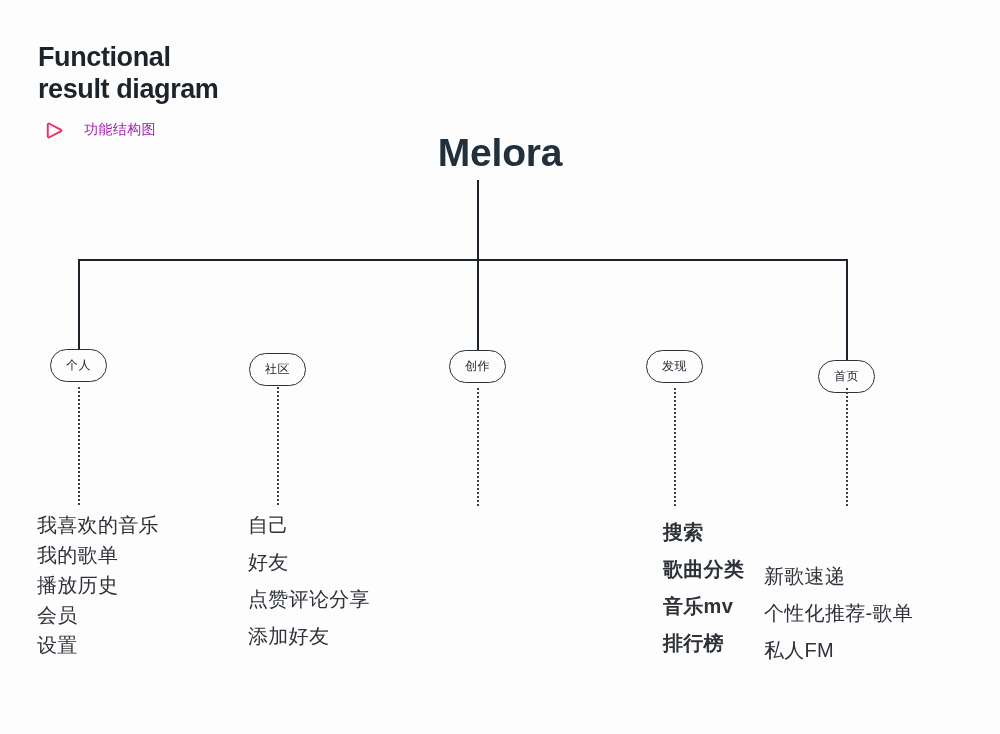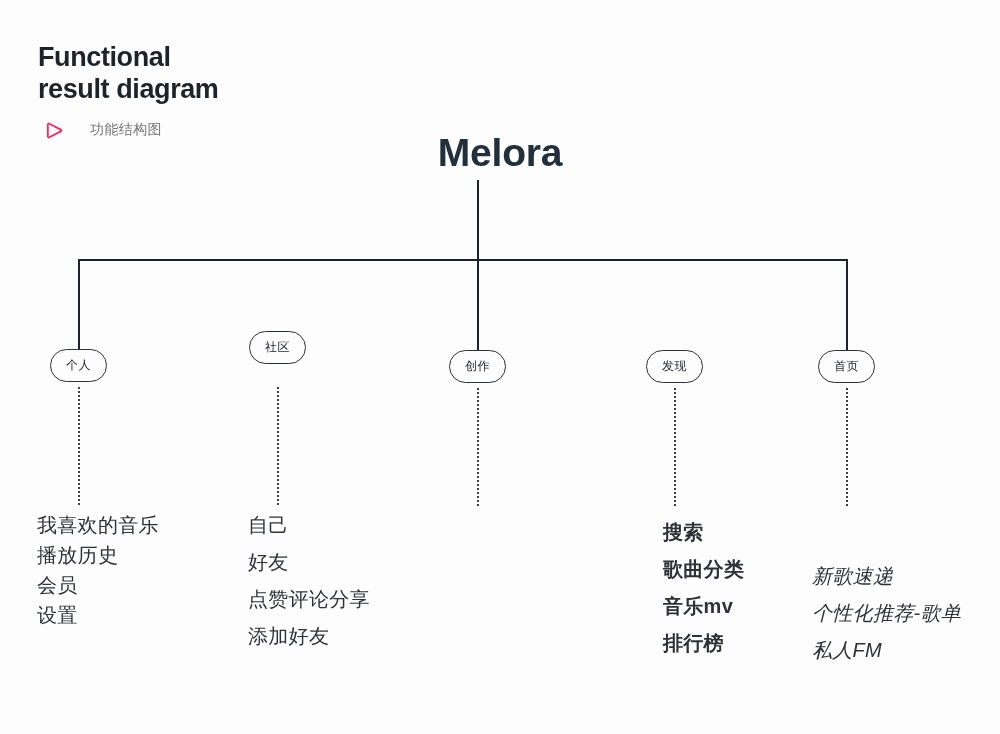--- a/index.html
+++ b/index.html
@@ -42,23 +42,23 @@
     margin-top: 14px;
     margin-left: 6px;
   }
   .play-icon {
     width: 21px;
     height: 21px;
     flex: 0 0 auto;
     display: block;
   }
   .subtitle-text {
-    margin-left: 25px;
+    margin-left: 19px;
     font-size: 14px;
-    color: #737373;
+    color: #a21caf;
     letter-spacing: 0.4px;
   }
 
   
   .root-title {
     position: absolute;
     top: 131px;
     left: 0;
     width: 1000px;
     text-align: center;
@@ -139,60 +139,61 @@
   <div class="line-v" style="left:477px; top:180px; height:180px;"></div>
 
   <div class="line-h" style="left:78px; top:259px; width:770px;"></div>
 
   <div class="line-v" style="left:78px; top:259px; height:101px;"></div>
   <div class="line-v" style="left:846px; top:259px; height:101px;"></div>
 
   <div class="node" style="left:50px; top:349px; width:57px;">
     <span>个人</span>
   </div>
-  <div class="node" style="left:249px; top:331px; width:57px;">
+  <div class="node" style="left:249px; top:353px; width:57px;">
     <span>社区</span>
   </div>
   <div class="node" style="left:449px; top:350px; width:57px;">
     <span>创作</span>
   </div>
   <div class="node" style="left:646px; top:350px; width:57px;text-align:right;">
     <span>发现</span>
   </div>
-  <div class="node" style="left:818px; top:350px; width:57px;">
+  <div class="node" style="left:818px; top:360px; width:57px;">
     <span>首页</span>
   </div>
 
   <div class="dotted-v" style="left:78px; top:387px; height:118px;"></div>
   <div class="dotted-v" style="left:277px; top:387px; height:118px;"></div>
   <div class="dotted-v" style="left:477px; top:388px; height:118px;"></div>
   <div class="dotted-v" style="left:674px; top:388px; height:118px;"></div>
   <div class="dotted-v" style="left:846px; top:388px; height:118px;"></div>
 
   <div class="leaf-list tight" style="left:37px; top:510px;">
     <span class="leaf-item">我喜欢的音乐</span>
+    <span class="leaf-item">我的歌单</span>
     <span class="leaf-item">播放历史</span>
     <span class="leaf-item">会员</span>
     <span class="leaf-item">设置</span>
   </div>
 
   <div class="leaf-list loose" style="left:248px; top:507px;">
     <span class="leaf-item">自己</span>
     <span class="leaf-item">好友</span>
     <span class="leaf-item">点赞评论分享</span>
     <span class="leaf-item">添加好友</span>
   </div>
 
 
   <div class="leaf-list loose" style="left:663px; top:514px;font-weight:bold;">
     <span class="leaf-item">搜索</span>
     <span class="leaf-item">歌曲分类</span>
     <span class="leaf-item">音乐mv</span>
     <span class="leaf-item">排行榜</span>
   </div>
 
-  <div class="leaf-list loose" style="left:812px; top:558px;font-style:italic;">
+  <div class="leaf-list loose" style="left:764px; top:558px;">
     <span class="leaf-item">新歌速递</span>
     <span class="leaf-item">个性化推荐-歌单</span>
     <span class="leaf-item">私人FM</span>
   </div>
 
 </div>
 
 </body></html>

